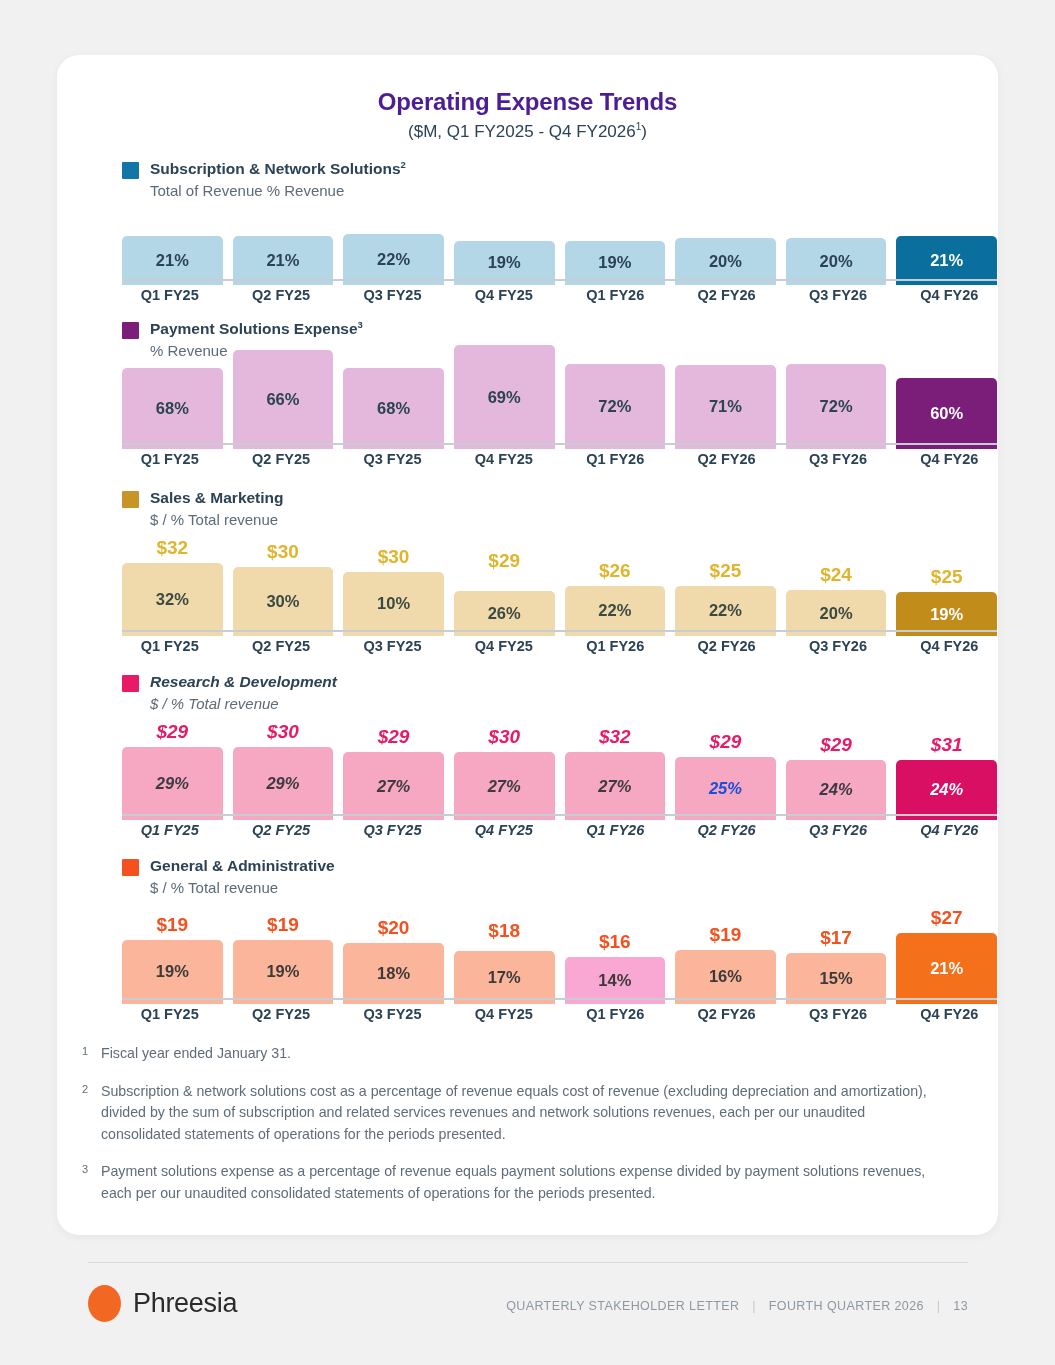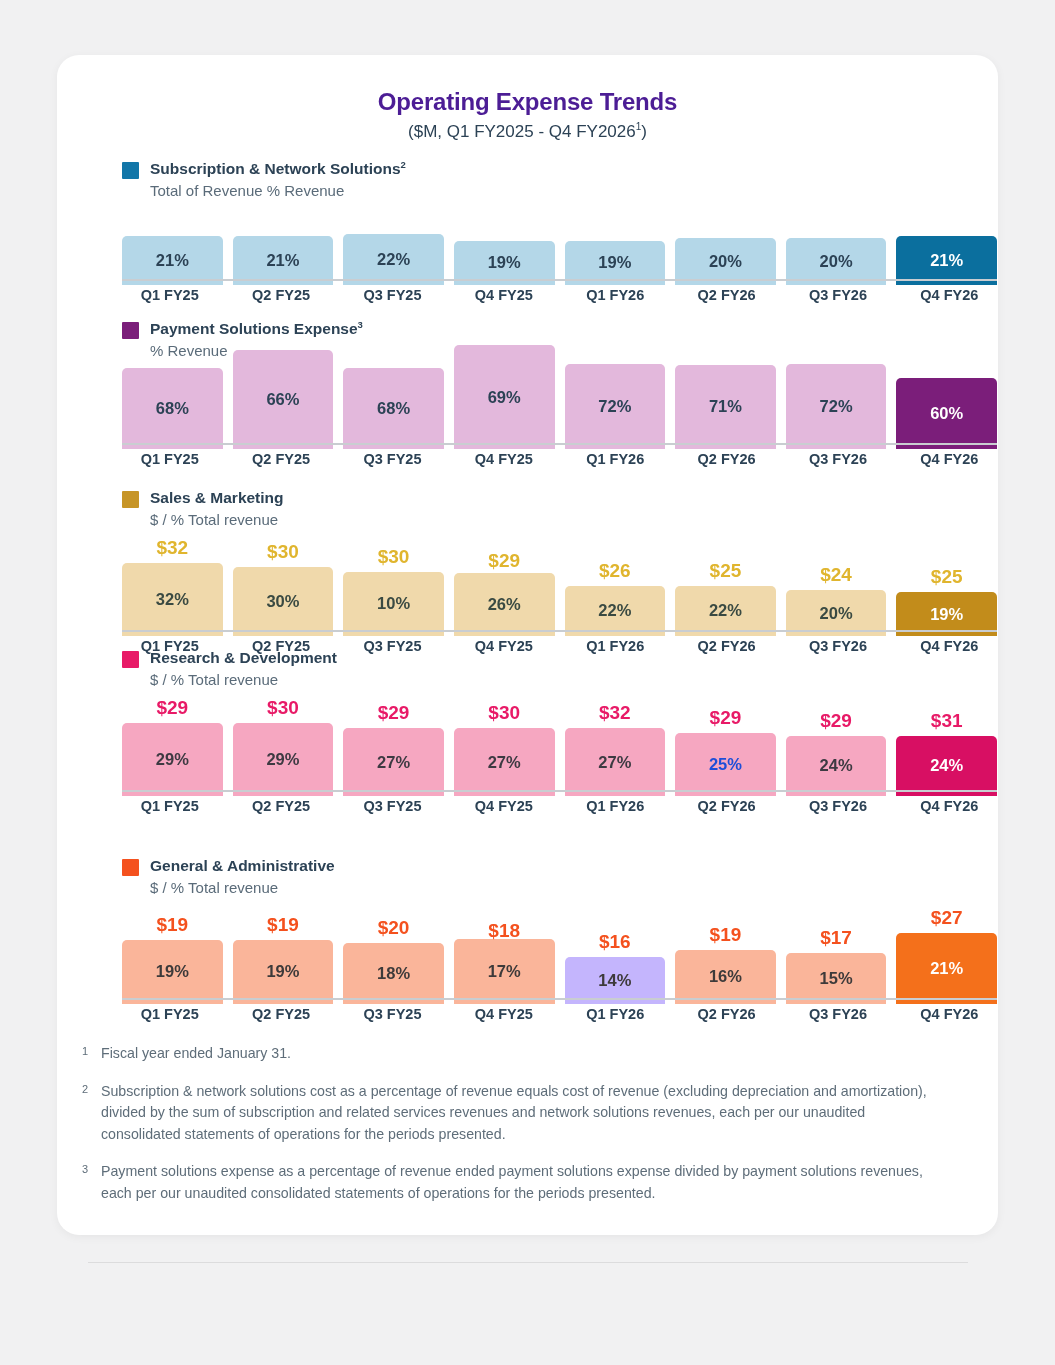--- a/index.html
+++ b/index.html
@@ -240,21 +240,21 @@
                 </div>
                 <div class="money" style="bottom: 72.8235px; color: rgb(224, 181, 46);">$30</div>
               </div>
               <div class="col">
                 <div class="bar" style="height: 64.2353px; background: rgb(240, 217, 171);">
                   <span class="bar-val" style="color: rgb(58, 74, 66);">10%</span>
                 </div>
                 <div class="money" style="bottom: 68.2353px; color: rgb(224, 181, 46);">$30</div>
               </div>
               <div class="col">
-                <div class="bar" style="height: 63px; background: rgb(240, 217, 171);">
+                <div class="bar" style="height: 45px; background: rgb(240, 217, 171);">
                   <span class="bar-val" style="color: rgb(58, 74, 66);">26%</span>
                 </div>
                 <div class="money" style="bottom: 63.6471px; color: rgb(224, 181, 46);">$29</div>
               </div>
               <div class="col">
                 <div class="bar" style="height: 50.4706px; background: rgb(240, 217, 171);">
                   <span class="bar-val" style="color: rgb(58, 74, 66);">22%</span>
                 </div>
                 <div class="money" style="bottom: 54.4706px; color: rgb(224, 181, 46);">$26</div>
               </div>
@@ -283,21 +283,21 @@
             <div class="xlabel">Q1 FY25</div>
             <div class="xlabel">Q2 FY25</div>
             <div class="xlabel">Q3 FY25</div>
             <div class="xlabel">Q4 FY25</div>
             <div class="xlabel">Q1 FY26</div>
             <div class="xlabel">Q2 FY26</div>
             <div class="xlabel">Q3 FY26</div>
             <div class="xlabel">Q4 FY26</div>
           </div>
         </div>
-        <div class="section" style="top: 593px;">
+        <div class="section" style="top: 617px; font-style: italic;">
           <div class="legend">
             <div class="swatch" style="background: rgb(232, 26, 103);"></div>
             <div class="legend-text">
               <div class="legend-title">Research &amp; Development</div>
               <div class="legend-sub">$ / % Total revenue</div>
             </div>
           </div>
           <div class="plot" style="position: absolute; left: 0px; right: 0px; top: 64px; height: 78px;">
             <div class="bars" style="top: 0px; height: 78px;">
               <div class="col">
@@ -384,27 +384,27 @@
                 </div>
                 <div class="money" style="bottom: 68.4348px; color: rgb(244, 81, 30);">$19</div>
               </div>
               <div class="col">
                 <div class="bar" style="height: 61.0435px; background: rgb(250, 181, 154);">
                   <span class="bar-val" style="color: rgb(61, 58, 58);">18%</span>
                 </div>
                 <div class="money" style="bottom: 65.0435px; color: rgb(244, 81, 30);">$20</div>
               </div>
               <div class="col">
-                <div class="bar" style="height: 65px; background: rgb(250, 181, 154);">
+                <div class="bar" style="height: 53px; background: rgb(250, 181, 154);">
                   <span class="bar-val" style="color: rgb(61, 58, 58);">17%</span>
                 </div>
                 <div class="money" style="bottom: 61.6522px; color: rgb(244, 81, 30);">$18</div>
               </div>
               <div class="col">
-                <div class="bar" style="height: 47.4783px; background: #c4b5fd;">
+                <div class="bar" style="height: 47.4783px; background: #f9a8d4;">
                   <span class="bar-val" style="color: rgb(61, 58, 58);">14%</span>
                 </div>
                 <div class="money" style="bottom: 51.4783px; color: rgb(244, 81, 30);">$16</div>
               </div>
               <div class="col">
                 <div class="bar" style="height: 54.2609px; background: rgb(250, 181, 154);">
                   <span class="bar-val" style="color: rgb(61, 58, 58);">16%</span>
                 </div>
                 <div class="money" style="bottom: 58.2609px; color: rgb(244, 81, 30);">$19</div>
               </div>
@@ -441,18 +441,31 @@
       <div class="note">
         <div class="note-num">1</div>
         <div class="note-txt">Fiscal year ended January 31.</div>
       </div>
       <div class="note">
         <div class="note-num">2</div>
         <div class="note-txt">Subscription &amp; network solutions cost as a percentage of revenue equals cost of revenue (excluding depreciation and amortization), divided by the sum of subscription and related services revenues and network solutions revenues, each per our unaudited consolidated statements of operations for the periods presented.</div>
       </div>
       <div class="note">
         <div class="note-num">3</div>
-        <div class="note-txt">Payment solutions expense as a percentage of revenue ended payment solutions expense divided by payment solutions revenues, each per our unaudited consolidated statements of operations for the periods presented.</div>
+        <div class="note-txt">Payment solutions expense as a percentage of revenue equals payment solutions expense divided by payment solutions revenues, each per our unaudited consolidated statements of operations for the periods presented.</div>
       </div>
     </div>
 
   <div class="footer-rule"></div>
+  <div class="footer">
+    <div class="brand">
+      <div class="brand-dot"></div>
+      <div class="brand-name">Phreesia</div>
+    </div>
+    <div class="footer-meta">
+      <span>QUARTERLY STAKEHOLDER LETTER</span>
+      <span class="sep">|</span>
+      <span>FOURTH QUARTER 2026</span>
+      <span class="sep">|</span>
+      <span>13</span>
+    </div>
+  </div>
 </div>
 
 </body></html>

